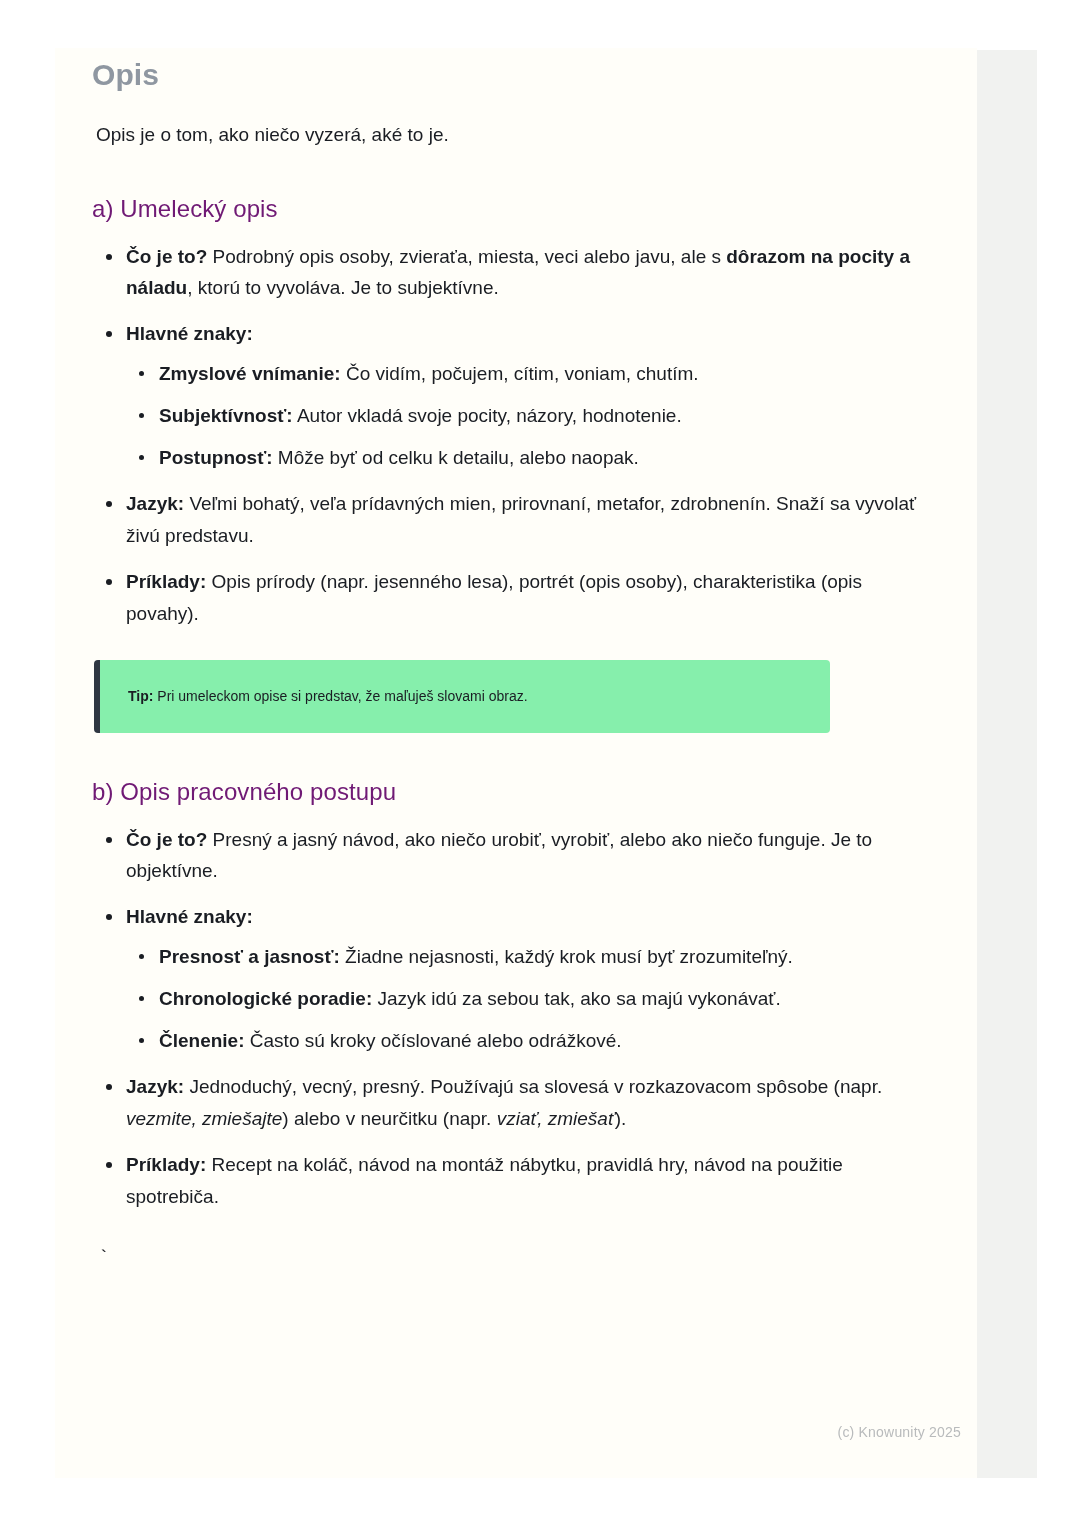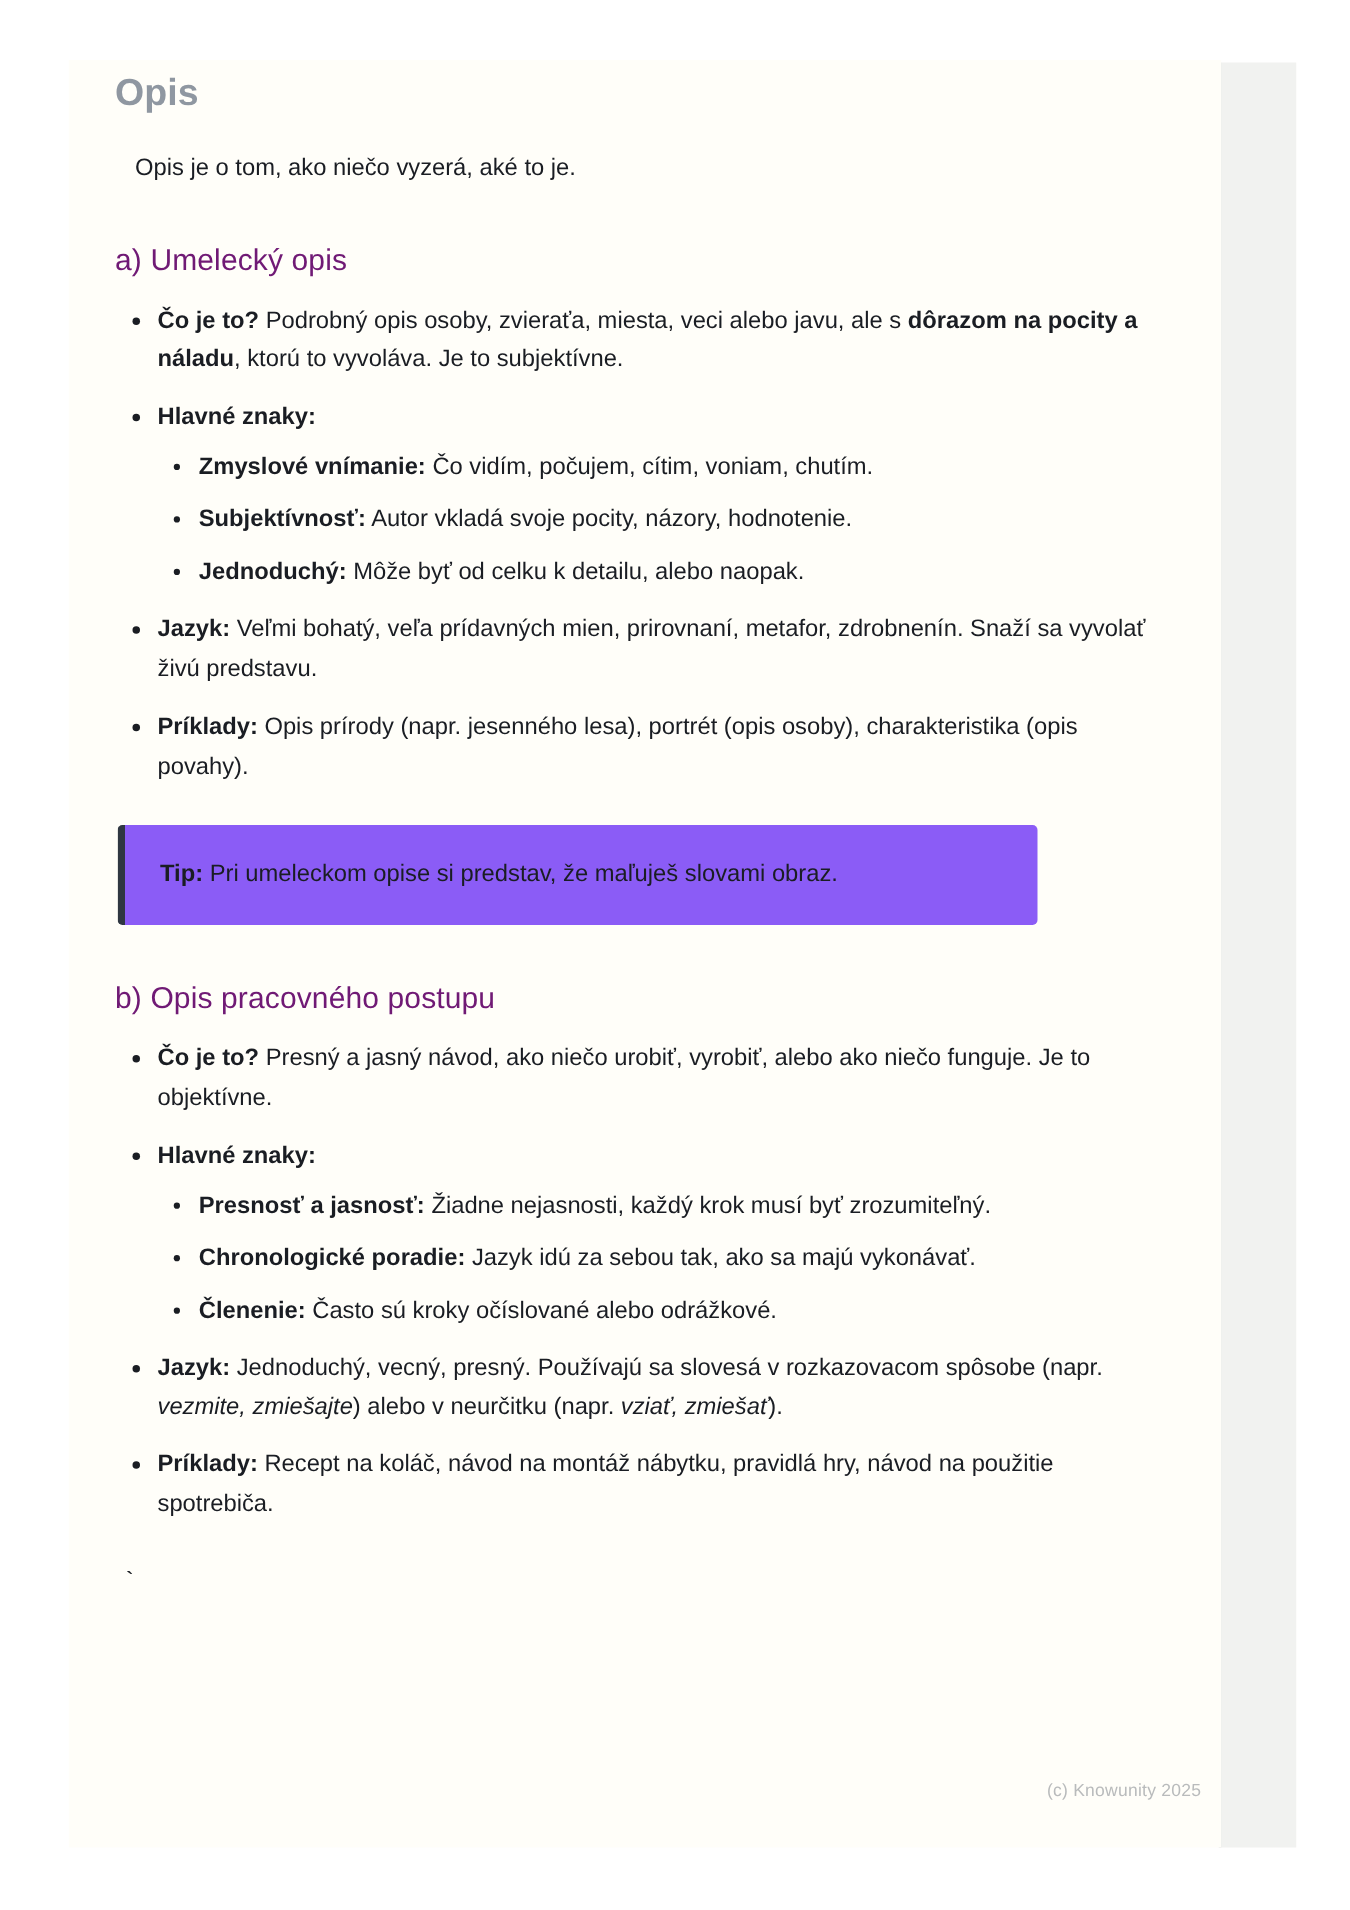--- a/index.html
+++ b/index.html
@@ -50,21 +50,21 @@
     font-weight: bold;
     color: #8f97a1;
     margin: 0;
     padding-top: 10px;
     letter-spacing: 0.1px;
   }
 
   .intro-text {
     font-size: 19px;
     color: #1a1d23;
-    margin: 29px 0 0 16px;
+    margin: 29px 0 0 4px;
     line-height: 1.5;
   }
 
   .section-heading {
     font-size: 24px;
     font-weight: normal;
     color: #701a75;
     margin: 45px 0 0 0;
     letter-spacing: 0.1px;
   }
@@ -117,27 +117,27 @@
     border-radius: 50%;
     background: #1a1d23;
   }
 
   b, .b { font-weight: bold; }
   i, .i { font-style: italic; text-align: right; }
 
   
   .callout {
     margin: 30px 0 0 2px;
-    background: #8b5cf6;
+    background: #86efac;
     border-left: 6px solid #2f3742;
     border-radius: 4px;
     width: 736px;
     box-sizing: border-box;
     padding: 26px 22px 26px 28px;
-    font-size: 19px;
+    font-size: 14px;
     color: #1a1d23;
     line-height: 1.5;
   }
 
   
   .stray-tick {
     margin: 36px 0 0 6px;
     font-size: 19px;
     color: #1a1d23;
     font-family: "Liberation Mono", monospace;
@@ -178,21 +178,21 @@
       <li>
         <span class="b">Hlavné znaky:</span>
         <ul class="lvl2">
           <li>
             <span class="b">Zmyslové vnímanie:</span><span> Čo vidím, počujem, cítim, voniam, chutím.</span>
           </li>
           <li>
             <span class="b">Subjektívnosť:</span><span> Autor vkladá svoje pocity, názory, hodnotenie.</span>
           </li>
           <li>
-            <span class="b">Jednoduchý:</span><span> Môže byť od celku k detailu, alebo naopak.</span>
+            <span class="b">Postupnosť:</span><span> Môže byť od celku k detailu, alebo naopak.</span>
           </li>
         </ul>
       </li>
 
       <li>
         <span class="b">Jazyk:</span><span> Veľmi bohatý, veľa prídavných mien, prirovnaní, metafor, zdrobnenín. Snaží sa vyvolať živú predstavu.</span>
       </li>
 
       <li>
         <span class="b">Príklady:</span><span> Opis prírody (napr. jesenného lesa), portrét (opis osoby), charakteristika (opis povahy).</span>

